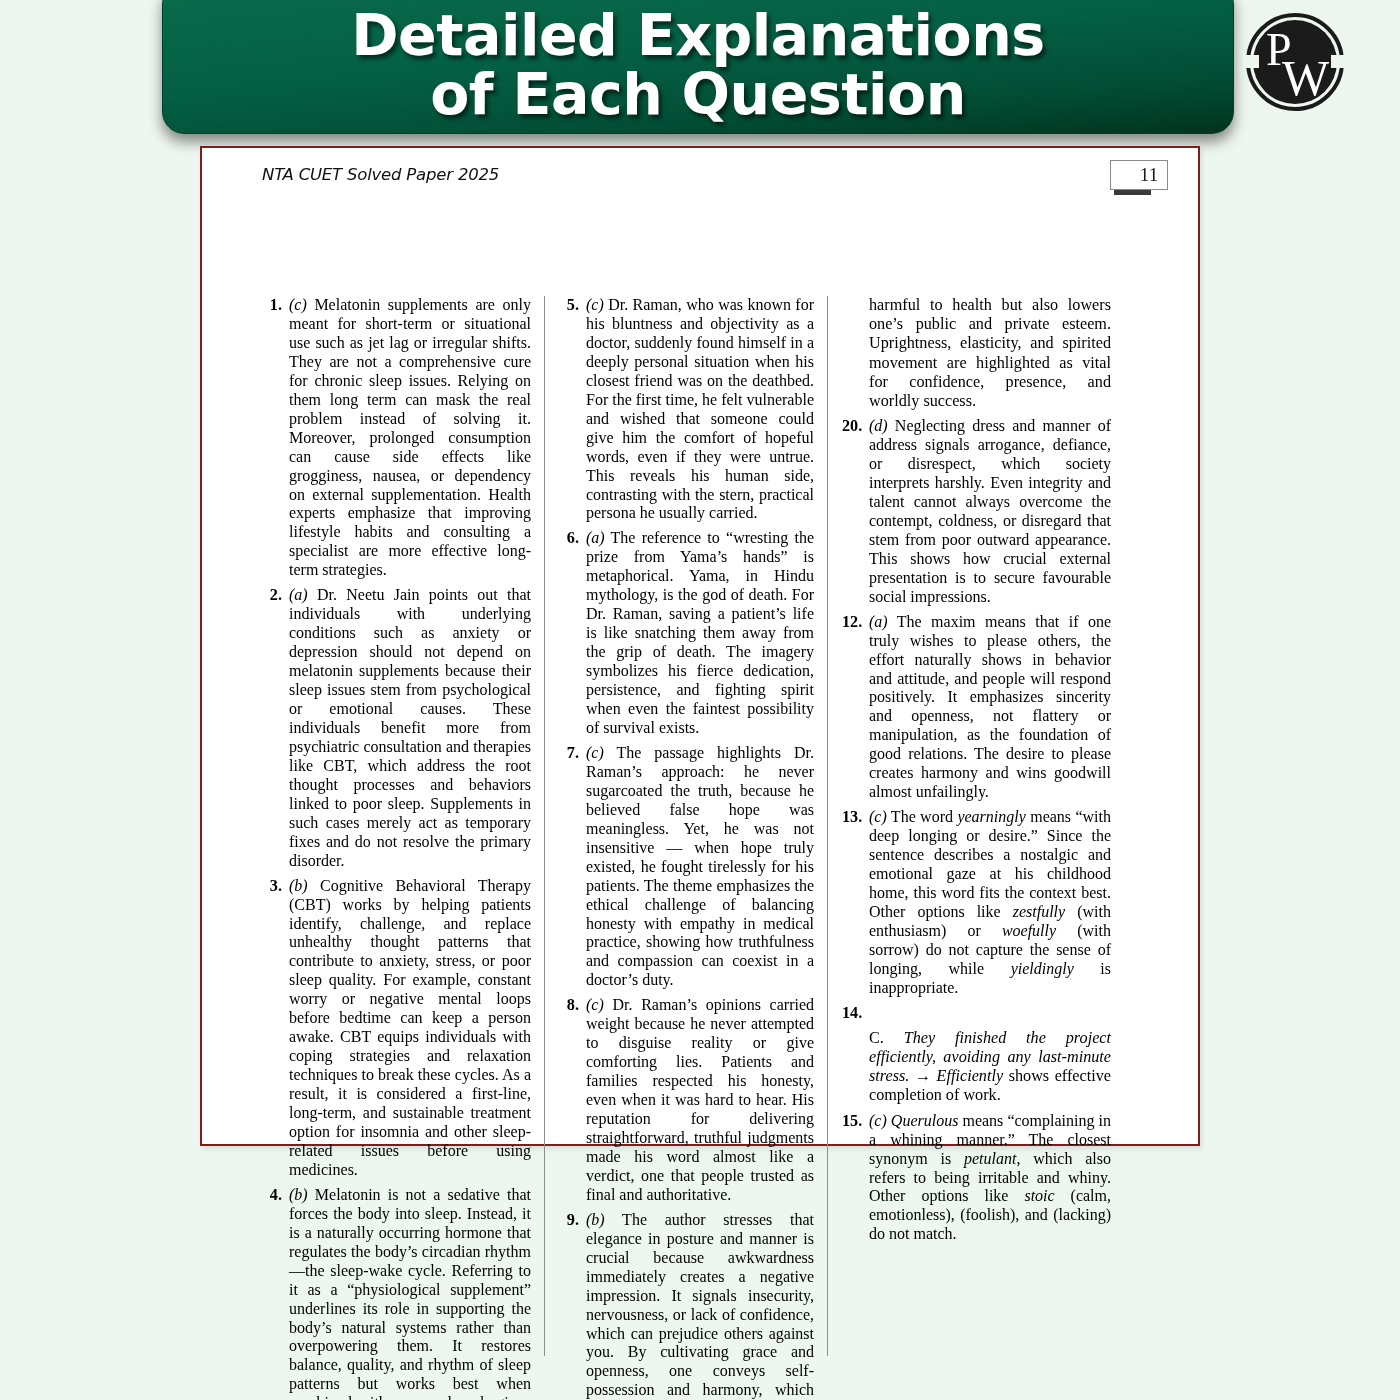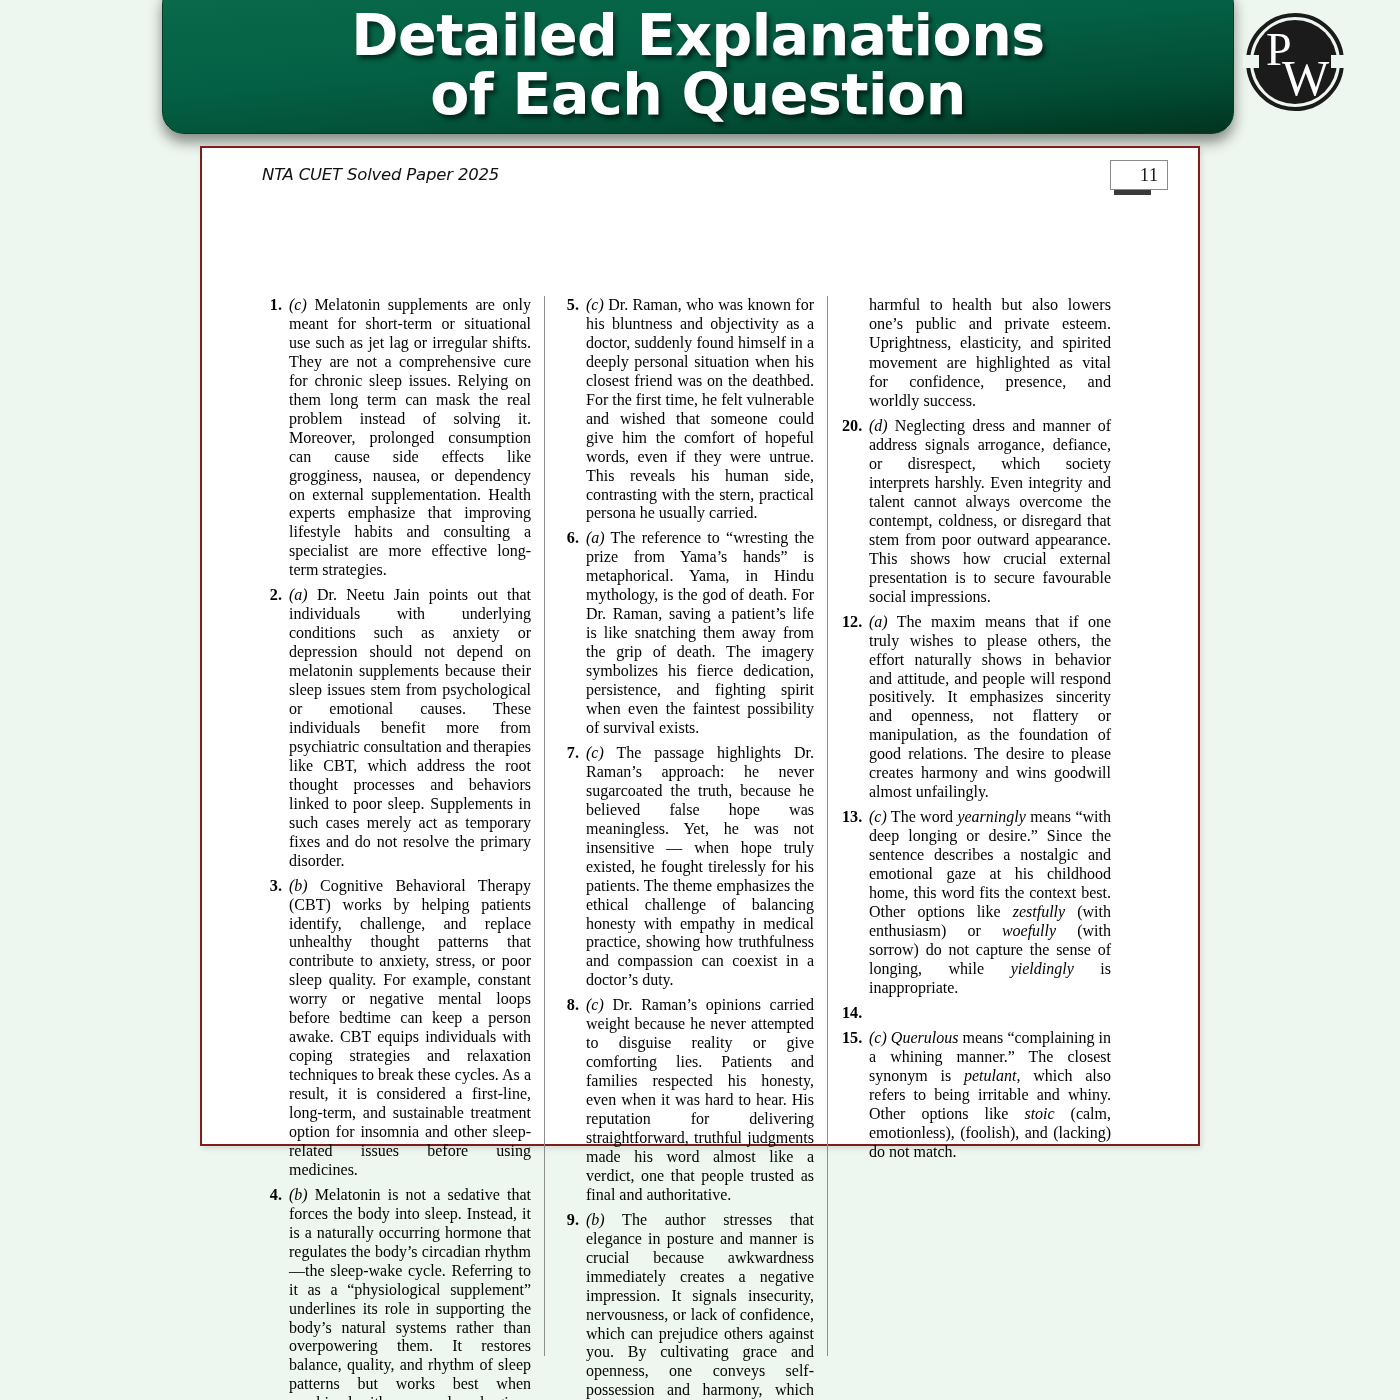--- a/index.html
+++ b/index.html
@@ -347,20 +347,21 @@
           <div class="item-num">12.</div>
           <div class="item-body"><span class="opt">(a)</span><span> The maxim means that if one truly wishes to please others, the effort naturally shows in behavior and attitude, and people will respond positively. It emphasizes sincerity and openness, not flattery or manipulation, as the foundation of good relations. The desire to please creates harmony and wins goodwill almost unfailingly.</span></div>
         </div>
         <div class="item">
           <div class="item-num">13.</div>
           <div class="item-body"><span class="opt">(c)</span><span> The word <em>yearningly</em> means “with deep longing or desire.” Since the sentence describes a nostalgic and emotional gaze at his childhood home, this word fits the context best. Other options like <em>zestfully</em> (with enthusiasm) or <em>woefully</em> (with sorrow) do not capture the sense of longing, while <em>yieldingly</em> is inappropriate.</span></div>
         </div>
         <div class="item">
           <div class="item-num">14.</div>
         </div>
+        <div class="cont">C. <em>They finished the project efficiently, avoiding any last-minute stress.</em> → <em>Efficiently</em> shows effective completion of work.</div>
         <div class="item">
           <div class="item-num">15.</div>
           <div class="item-body"><span class="opt">(c)</span><span> <em>Querulous</em> means “complaining in a whining manner.” The closest synonym is <em>petulant</em>, which also refers to being irritable and whiny. Other options like <em>stoic</em> (calm, emotionless),  (foolish), and  (lacking) do not match.</span></div>
         </div>
       </div>
   </div>
 
 </div>
 
 </body></html>

